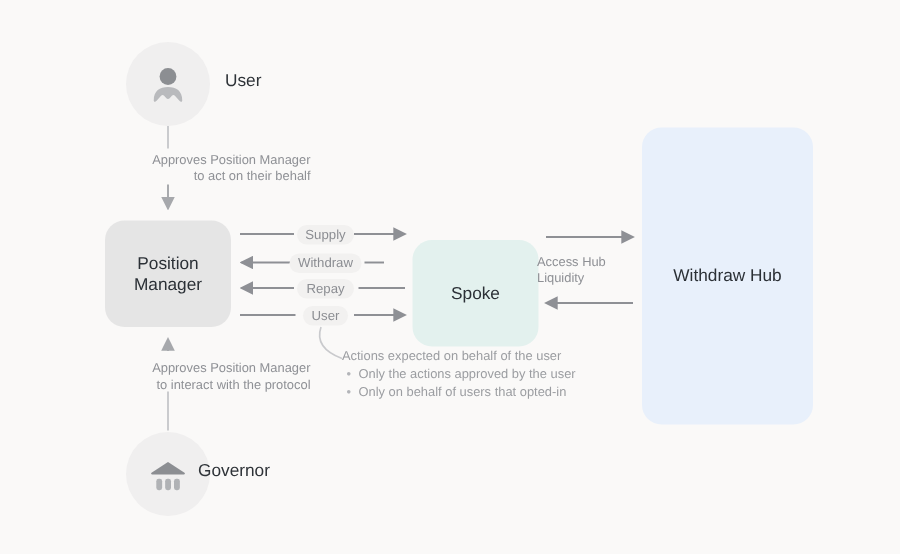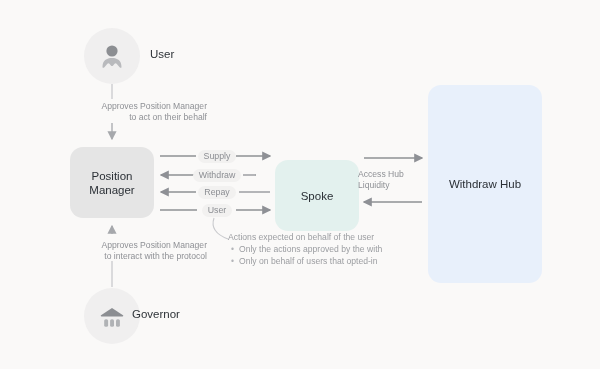--- a/index.html
+++ b/index.html
@@ -243,18 +243,18 @@
   <div class="abs hub-caption" style="left:358px; top:169px;">Access Hub
 Liquidity</div>
 
   <div class="abs node-box" id="liquidity-hub-box">
     <span class="node-label">Withdraw Hub</span>
   </div>
 
   <div class="abs" id="annotation">
     <div class="ann-title">Actions expected on behalf of the user</div>
     <ul class="ann-list">
-      <li class="ann-item">Only the actions approved by the with</li>
+      <li class="ann-item">Only the actions approved by the user</li>
       <li class="ann-item">Only on behalf of users that opted-in</li>
     </ul>
   </div>
 
 </div>
 
 </body></html>

